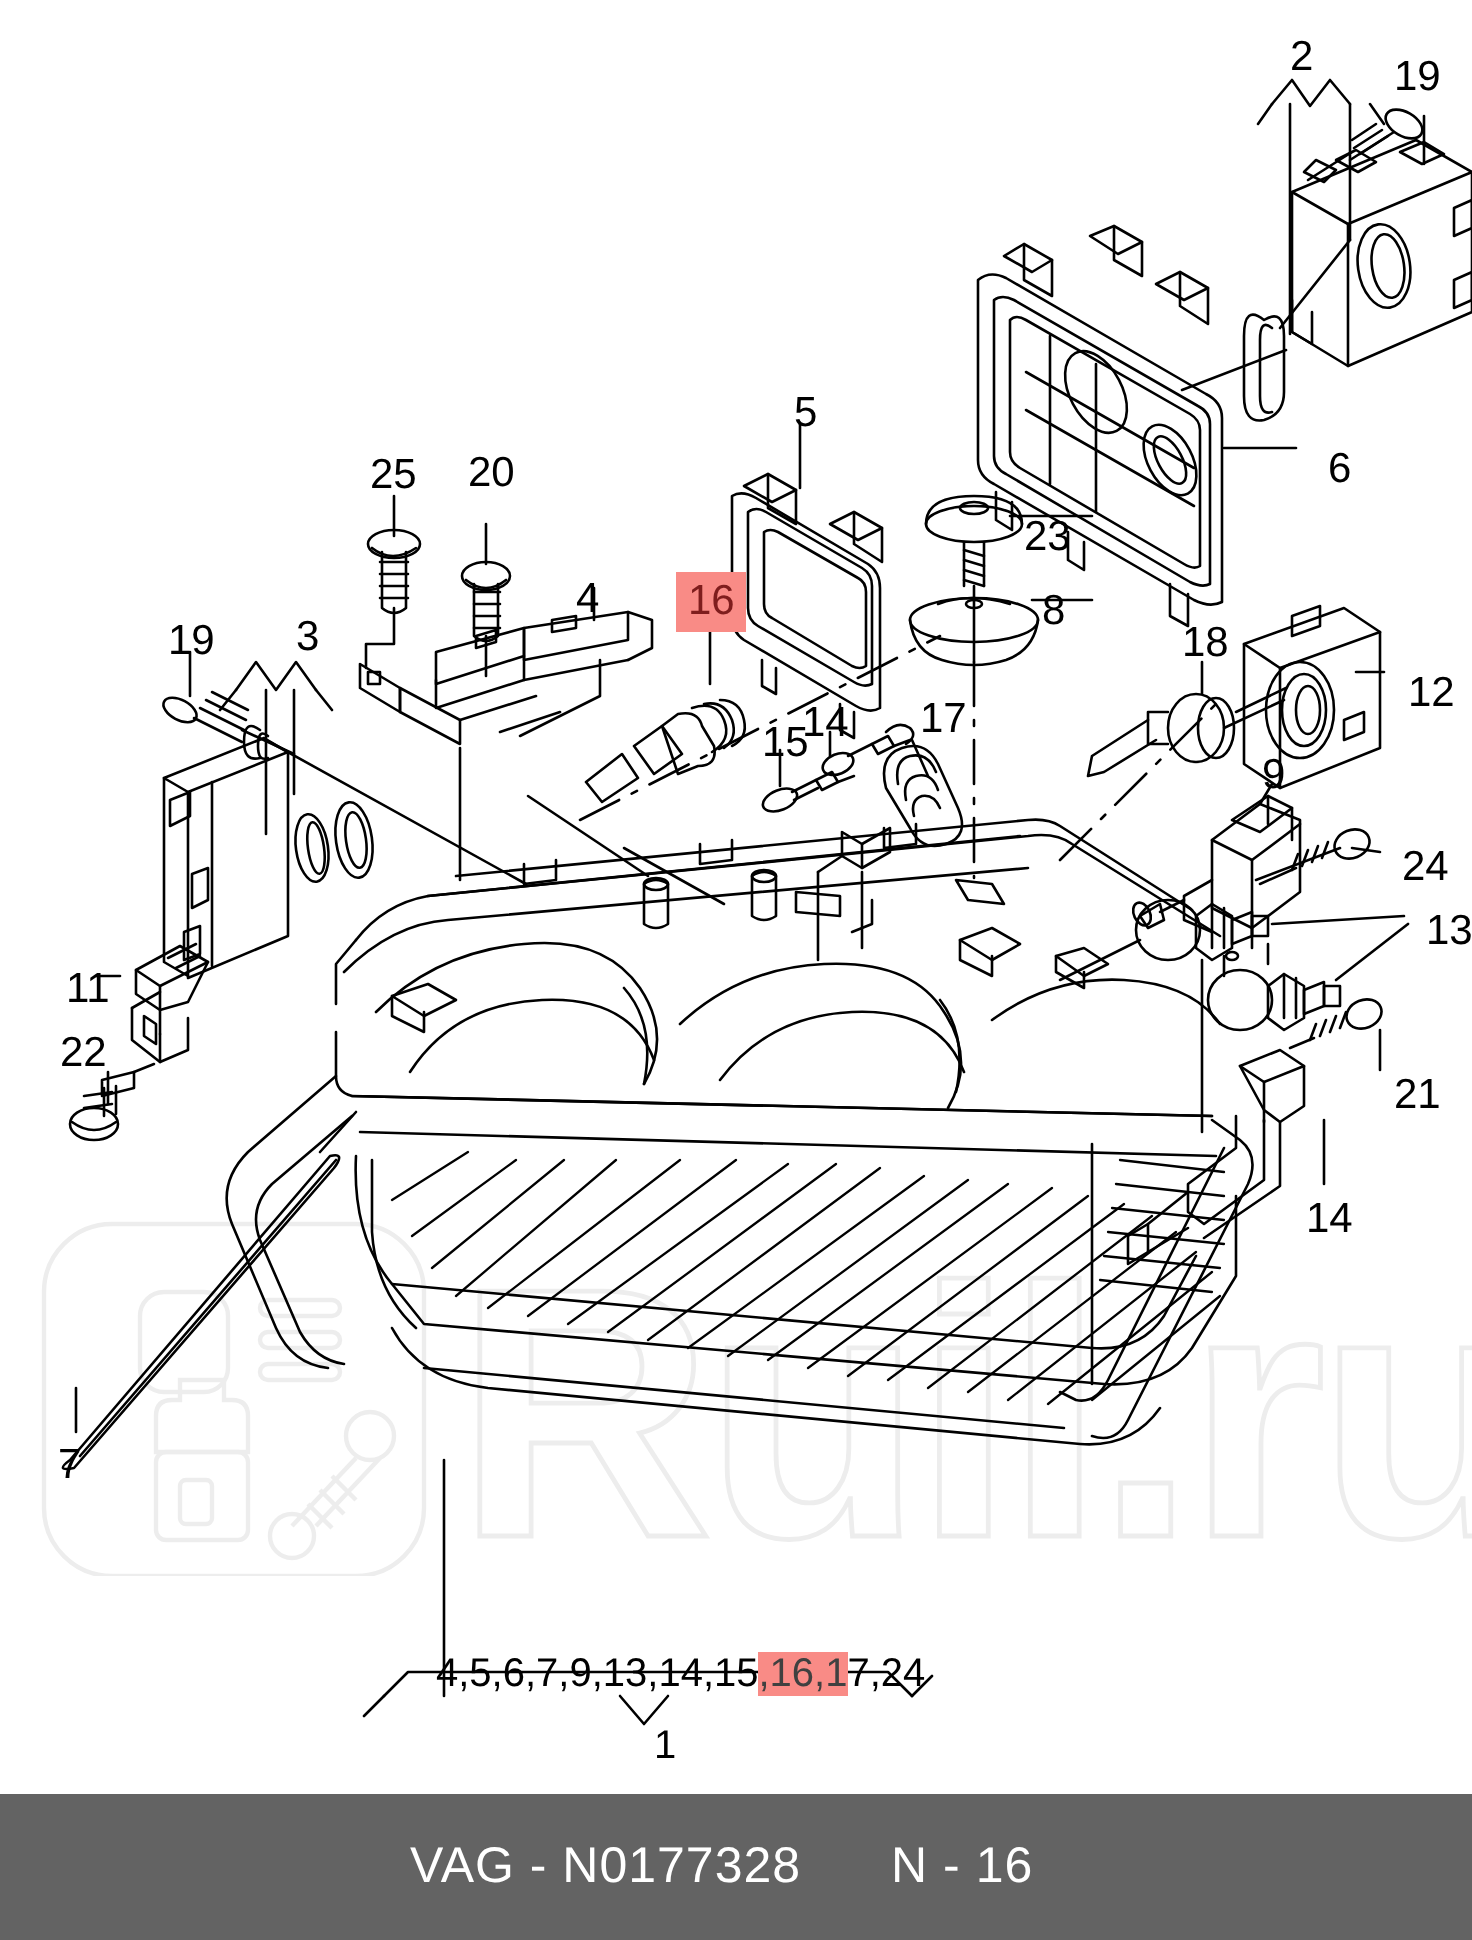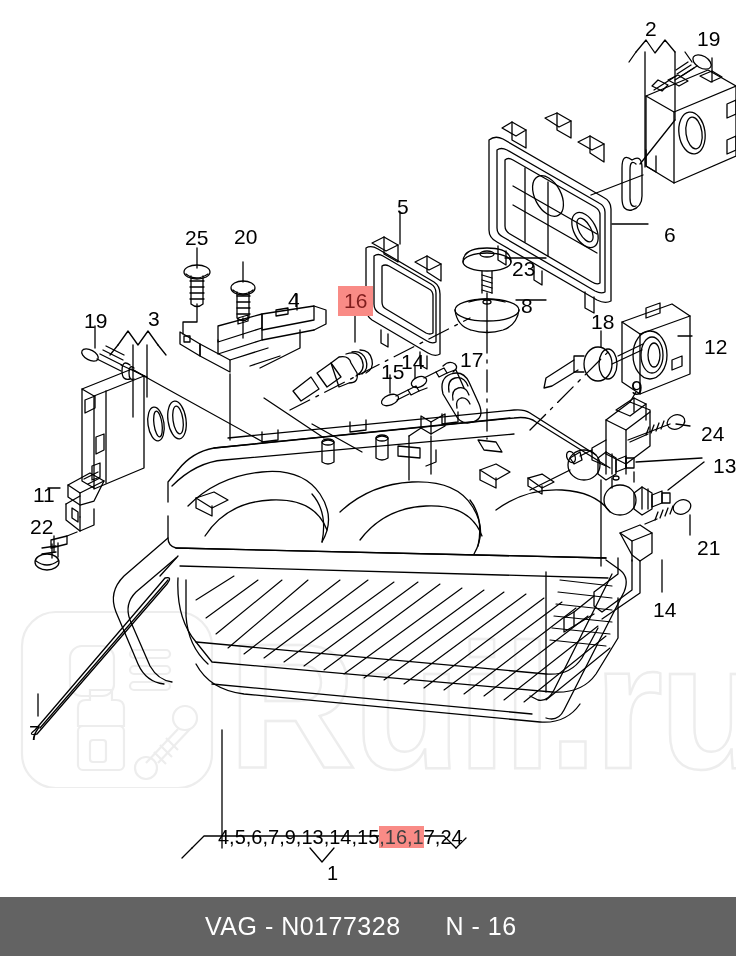--- a/index.html
+++ b/index.html
@@ -23,21 +23,21 @@
   .callout.hl{background:#f98b86;color:#7f1d1d;padding:4px 6px 5px 6px;}
 
   
   #btm-label{position:absolute;left:218px;top:826px;font-size:20px;
              white-space:nowrap;letter-spacing:0px;}
   #btm-label .seg{display:inline;text-align:right;}
   #btm-label .seg.hl{background:#f98b86;color:#404040;}
   #btm-one{position:absolute;left:327px;top:862px;font-size:20px;}
 
   
-  #footer{position:absolute;left:0;top:897px;width:736px;height:59px;
+  #footer{position:absolute;left:0;top:897px;width:736px;height:73px;
           background:#636363;display:flex;align-items:center;}
   #footer .ftxt{color:#ffffff;font-size:25px;letter-spacing:0.5px;}
   #footer .f1{margin-left:205px;}
   #footer .f2{margin-left:45px;}
 </style>
 </head>
 <body>
 
 <div id="stage">
 

